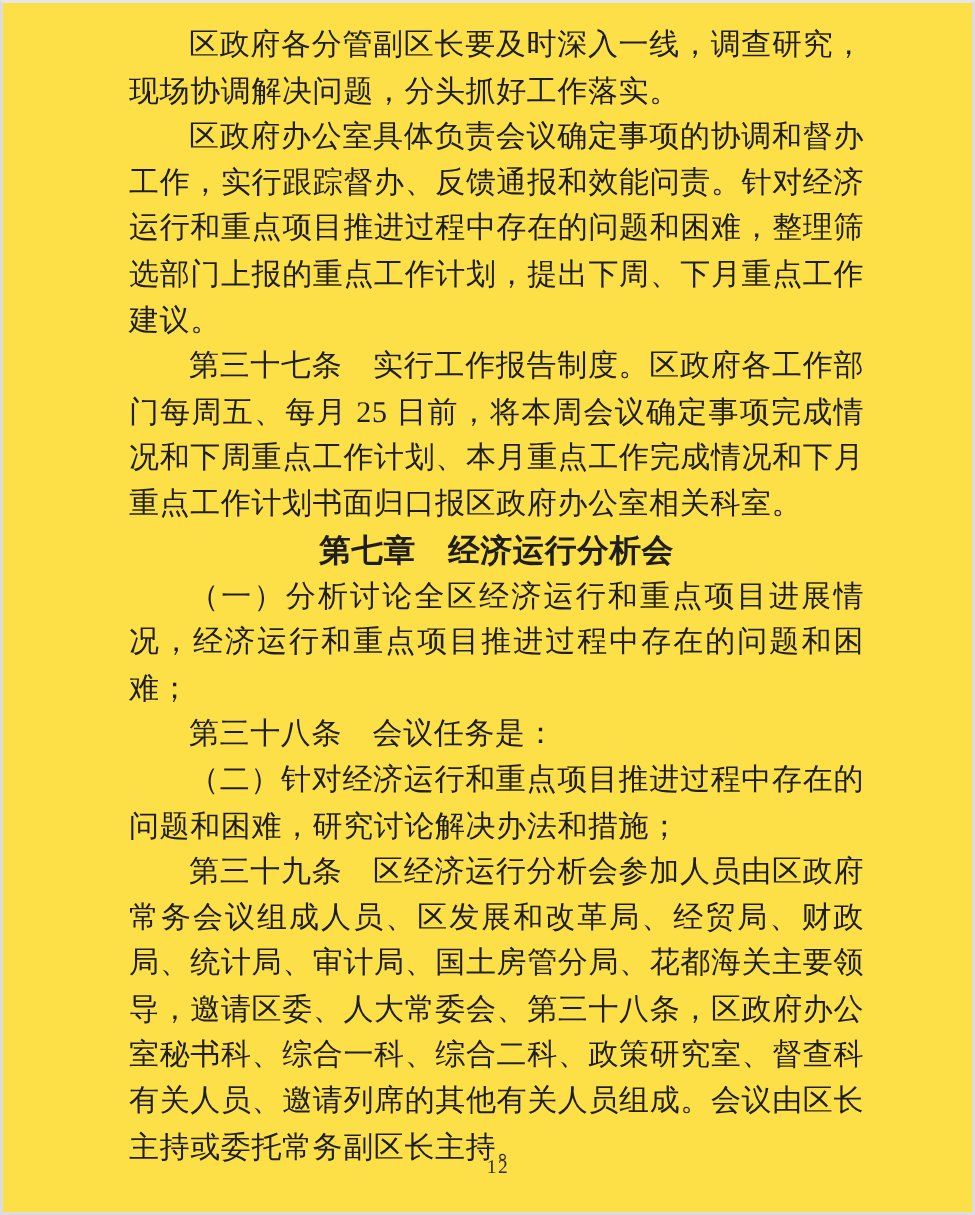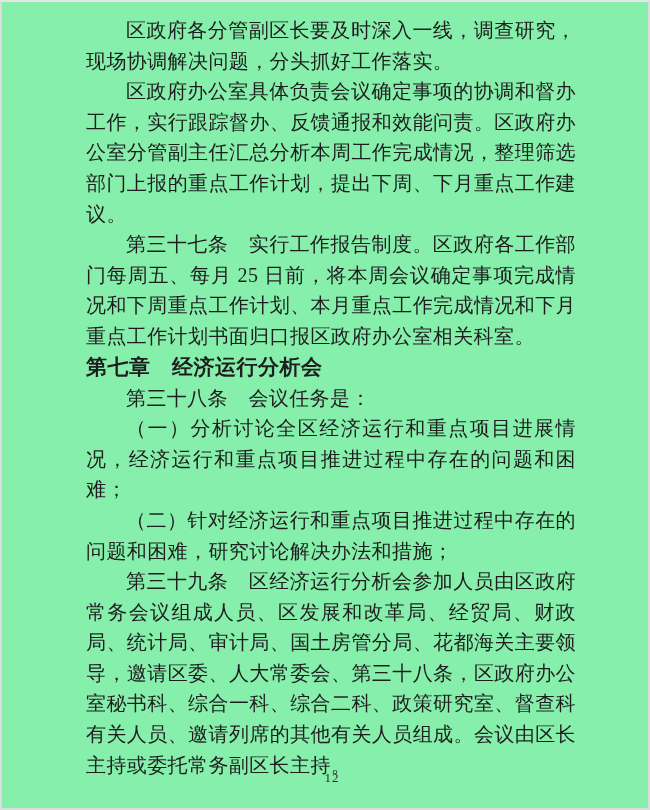--- a/index.html
+++ b/index.html
@@ -5,21 +5,21 @@
   html, body {
     margin: 0;
     padding: 0;
     background: #ffffff;
   }
   .page {
     position: relative;
     width: 650px;
     height: 810px;
     box-sizing: border-box;
-    background: #86efac;
+    background: #fde047;
     border: 2px solid #dcdcdc;
     border-top-color: #e6e6e6;
     overflow: hidden;
     font-family: "Liberation Serif", "DejaVu Serif", serif;
     color: #1e1e1e;
   }
   .content {
     position: absolute;
     top: 13px;
     left: 84px;
@@ -32,44 +32,44 @@
     letter-spacing: 0.4px;
     text-align: justify;
     text-indent: 2em;
     word-break: break-all;
   }
   .chapter-heading {
     margin: 0;
     font-size: 21px;
     line-height: 31px;
     font-weight: bold;
-    text-align: left;
+    text-align: center;
     text-indent: 0;
     letter-spacing: 0.5px;
   }
   .page-footer {
     position: absolute;
     left: 14px;
     right: 0;
     bottom: 22px;
     text-align: center;
     font-size: 13px;
     color: #2a2a2a;
     letter-spacing: 1px;
   }
 </style>
 </head>
 <body>
 
 <div class="page">
   <div class="content">
     <p class="body-para">区政府各分管副区长要及时深入一线，调查研究，现场协调解决问题，分头抓好工作落实。</p>
-    <p class="body-para">区政府办公室具体负责会议确定事项的协调和督办工作，实行跟踪督办、反馈通报和效能问责。区政府办公室分管副主任汇总分析本周工作完成情况，整理筛选部门上报的重点工作计划，提出下周、下月重点工作建议。</p>
+    <p class="body-para">区政府办公室具体负责会议确定事项的协调和督办工作，实行跟踪督办、反馈通报和效能问责。针对经济运行和重点项目推进过程中存在的问题和困难，整理筛选部门上报的重点工作计划，提出下周、下月重点工作建议。</p>
     <p class="body-para">第三十七条　实行工作报告制度。区政府各工作部门每周五、每月 25 日前，将本周会议确定事项完成情况和下周重点工作计划、本月重点工作完成情况和下月重点工作计划书面归口报区政府办公室相关科室。</p>
     <h2 class="chapter-heading">第七章　经济运行分析会</h2>
+    <p class="body-para">（一）分析讨论全区经济运行和重点项目进展情况，经济运行和重点项目推进过程中存在的问题和困难；</p>
     <p class="body-para">第三十八条　会议任务是：</p>
-    <p class="body-para">（一）分析讨论全区经济运行和重点项目进展情况，经济运行和重点项目推进过程中存在的问题和困难；</p>
     <p class="body-para">（二）针对经济运行和重点项目推进过程中存在的问题和困难，研究讨论解决办法和措施；</p>
     <p class="body-para">第三十九条　区经济运行分析会参加人员由区政府常务会议组成人员、区发展和改革局、经贸局、财政局、统计局、审计局、国土房管分局、花都海关主要领导，邀请区委、人大常委会、第三十八条，区政府办公室秘书科、综合一科、综合二科、政策研究室、督查科有关人员、邀请列席的其他有关人员组成。会议由区长主持或委托常务副区长主持。</p>
 
   </div>
   <div class="page-footer">12</div>
 </div>
 
 </body></html>

